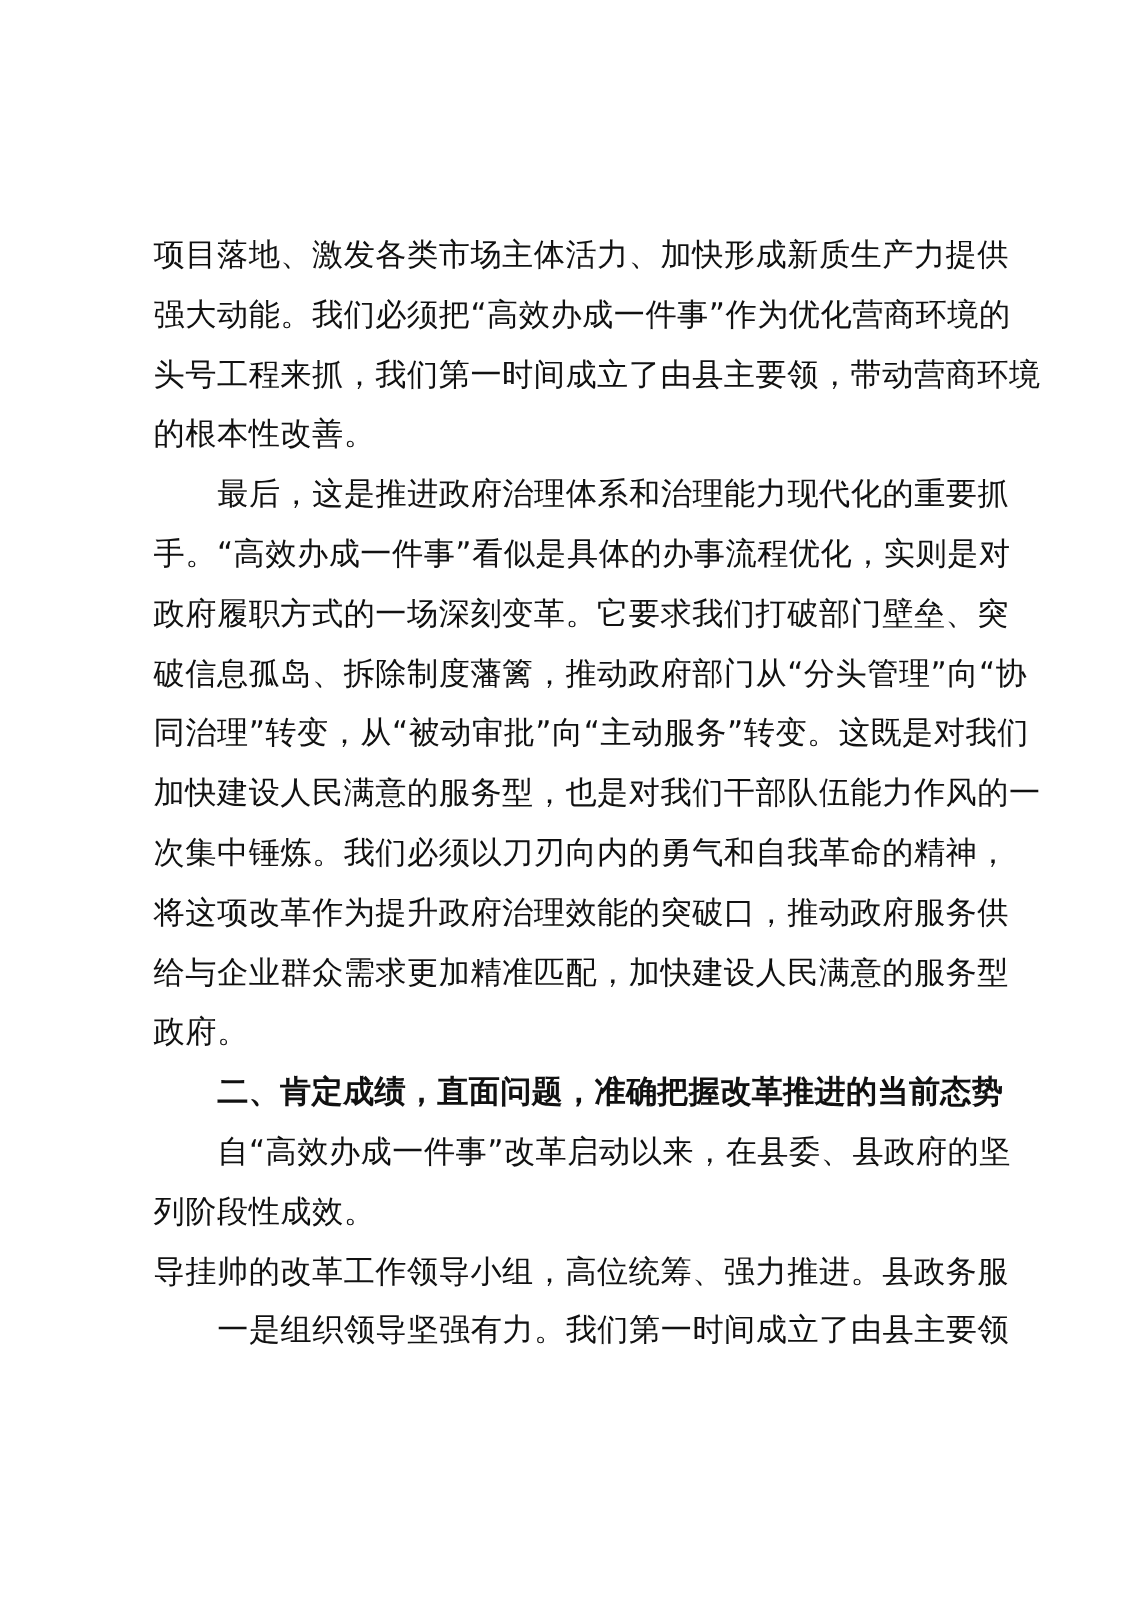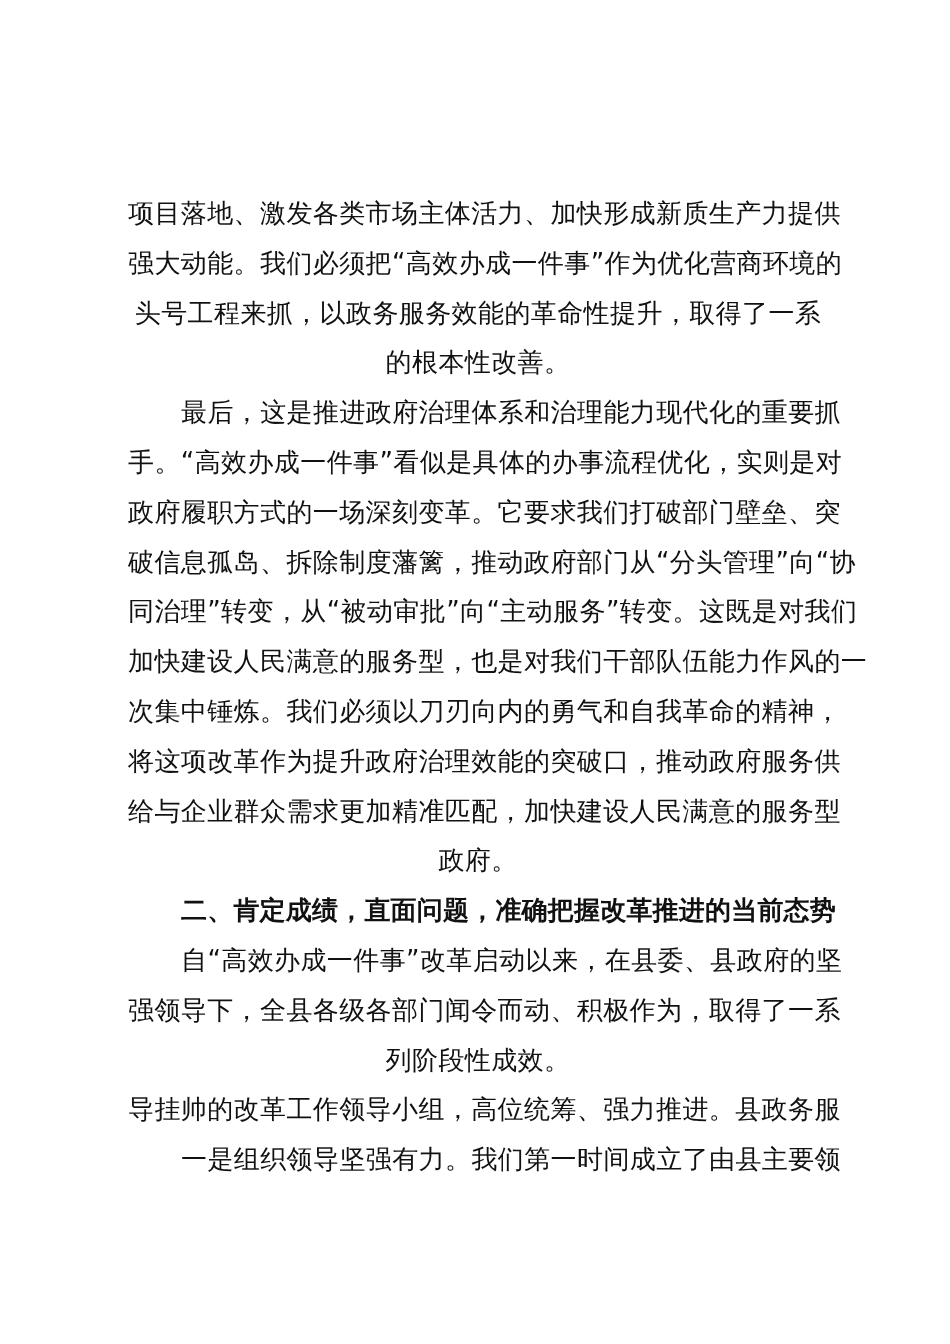--- a/index.html
+++ b/index.html
@@ -13,21 +13,20 @@
     position: relative;
     overflow: hidden;
     font-family: "DejaVu Sans", "Liberation Sans", sans-serif;
     color: #111111;
   }
   .page {
     position: absolute;
     left: 128px;
     top: 189px;
     width: 700px;
-    text-align: center;
   }
   .line {
     height: 49.8px;
     line-height: 49.8px;
     font-size: 26px;
     white-space: nowrap;
     letter-spacing: 0.4px;
   }
   .line.indent {
     padding-left: 53px;
@@ -38,21 +37,21 @@
   }
 </style>
 </head>
 <body>
 
 <div class="page">
 
   <div>
     <div class="line">项目落地、激发各类市场主体活力、加快形成新质生产力提供</div>
     <div class="line">强大动能。我们必须把“高效办成一件事”作为优化营商环境的</div>
-    <div class="line">头号工程来抓，以政务服务效能的革命性提升，取得了一系</div>
+    <div class="line">头号工程来抓，我们第一时间成立了由县主要领，带动营商环境</div>
     <div class="line">的根本性改善。</div>
   </div>
 
   <div>
     <div class="line indent">最后，这是推进政府治理体系和治理能力现代化的重要抓</div>
     <div class="line">手。“高效办成一件事”看似是具体的办事流程优化，实则是对</div>
     <div class="line">政府履职方式的一场深刻变革。它要求我们打破部门壁垒、突</div>
     <div class="line">破信息孤岛、拆除制度藩篱，推动政府部门从“分头管理”向“协</div>
     <div class="line">同治理”转变，从“被动审批”向“主动服务”转变。这既是对我们</div>
     <div class="line">加快建设人民满意的服务型，也是对我们干部队伍能力作风的一</div>
@@ -61,21 +60,20 @@
     <div class="line">给与企业群众需求更加精准匹配，加快建设人民满意的服务型</div>
     <div class="line">政府。</div>
   </div>
 
   <div>
     <div class="line indent heading">二、肯定成绩，直面问题，准确把握改革推进的当前态势</div>
   </div>
 
   <div>
     <div class="line indent">自“高效办成一件事”改革启动以来，在县委、县政府的坚</div>
-    <div class="line">强领导下，全县各级各部门闻令而动、积极作为，取得了一系</div>
     <div class="line">列阶段性成效。</div>
   </div>
 
   <div>
     <div class="line">导挂帅的改革工作领导小组，高位统筹、强力推进。县政务服</div>
     <div class="line indent">一是组织领导坚强有力。我们第一时间成立了由县主要领</div>
   </div>
 
 </div>
 

